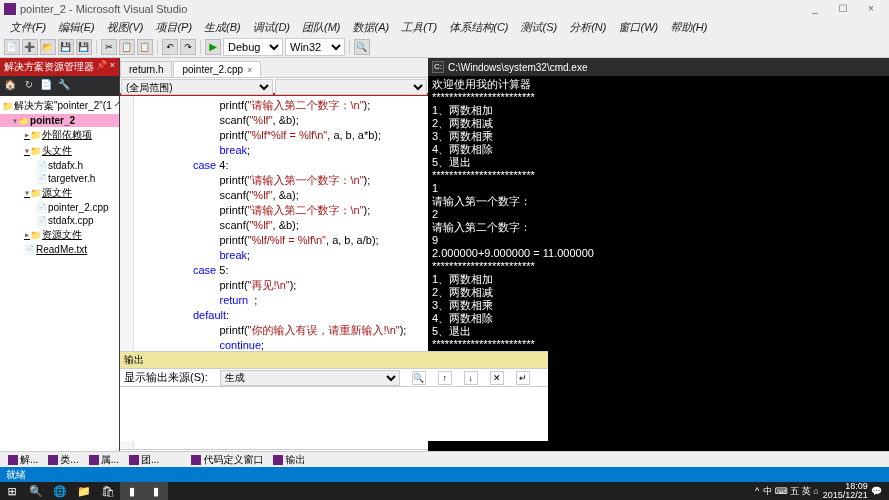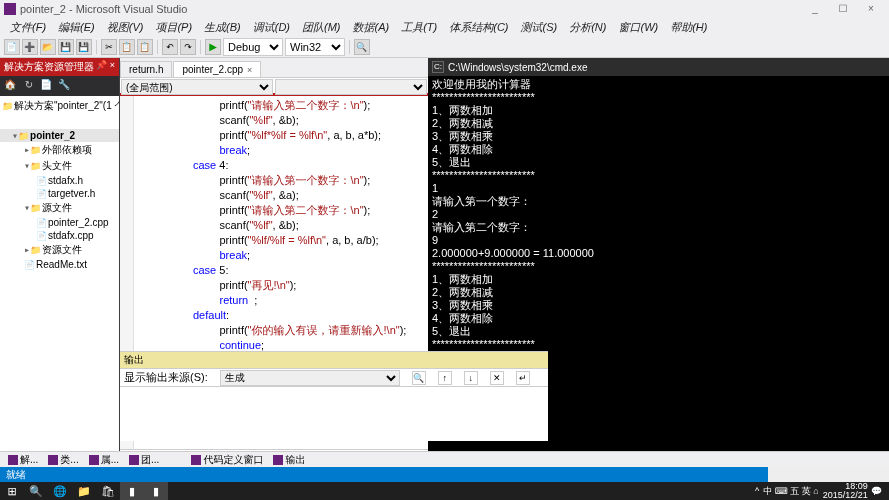--- a/index.html
+++ b/index.html
@@ -23,23 +23,23 @@
   .mainrow { display: flex; height: 405px; }
   
   .solpanel { width: 120px; background: #252526; color: #ccc; display: flex; flex-direction: column; border-right: 1px solid #3e3e42; }
   .solpanel .header { background: #b91c1c; color: #fff; padding: 2px 4px; font-size: 10px; display: flex; justify-content: space-between; }
   .solpanel .pin { font-size: 9px; }
   .solpanel .toolbar2 { background: #2d2d30; height: 20px; display: flex; align-items: center; padding: 0 4px; gap: 4px; }
   .solpanel .toolbar2 span { width: 14px; height: 14px; font-size: 10px; color: #ccc; text-align: center; }
   .solpanel .tree { background: #fff; color: #000; flex: 1; padding: 2px 0; font-size: 10px; overflow: hidden; }
   .solpanel .tree .item { padding: 1px 2px; white-space: nowrap; }
   .solpanel .tree .ind1 { padding-left: 12px; }
-  .solpanel .tree .ind2 { padding-left: 24px; }
+  .solpanel .tree .ind2 { padding-left: 24px; text-decoration: underline; }
   .solpanel .tree .ind3 { padding-left: 36px; }
-  .solpanel .tree .sel { background: #e5e5e5; margin-top: 15px; }
+  .solpanel .tree .sel { background: #f9a8d4; }
   .solpanel .tree .ficon { display: inline-block; width: 12px; font-size: 9px; }
   .solpanel .tree .exp { color: #666; font-family: monospace; }
   
   .center { width: 308px; display: flex; flex-direction: column; background: #fff; }
   .tabbar { height: 20px; background: #efeff2; display: flex; align-items: flex-end; border-bottom: 1px solid #ccc; }
   .tabbar .tab { padding: 2px 8px; font-size: 10px; background: #efeff2; border: 1px solid #ccc; border-bottom: none; margin-right: 1px; display: flex; align-items: center; gap: 4px; }
   .tabbar .tab.active { background: #fff; }
   .tabbar .close { font-size: 9px; color: #666; }
   .scopebar { height: 18px; border-bottom: 3px solid #b91c1c; display: flex; }
   .scopebar select { flex: 1; height: 16px; font-size: 10px; border: 1px solid #ccc; margin: 1px; }
@@ -59,21 +59,21 @@
   .outputpanel .tab { background: #eee5a0; padding: 1px 4px; font-size: 10px; border-bottom: 1px solid #ccc; }
   .outputpanel .bar { height: 18px; display: flex; align-items: center; padding: 0 4px; gap: 12px; border-bottom: 1px solid #ccc; }
   .outputpanel .bar select { height: 16px; font-size: 10px; flex: 1; max-width: 180px; border: 1px solid #ccc; }
   .outputpanel .bar .btn { width: 14px; height: 14px; border: 1px solid #ccc; font-size: 9px; text-align: center; line-height: 12px; }
   .outputpanel .body { flex: 1; background: #fff; }
   
   .bottomtabs { height: 16px; background: #efeff2; display: flex; align-items: center; padding: 0 4px; gap: 2px; font-size: 10px; border-top: 1px solid #ccc; position: absolute; left: 0; top: 451px; width: 889px; }
   .bottomtabs .bt { padding: 1px 4px; display: flex; align-items: center; gap: 2px; }
   .bottomtabs .bt .ic { width: 10px; height: 10px; background: #68217a; }
   
-  .statusbar { height: 15px; background: #007acc; color: #fff; position: absolute; left: 0; top: 467px; width: 768px; display: flex; align-items: center; padding: 0 6px; font-size: 10px; }
+  .statusbar { height: 15px; background: #007acc; color: #fff; position: absolute; left: 0; top: 467px; width: 889px; display: flex; align-items: center; padding: 0 6px; font-size: 10px; }
   
   .taskbar { height: 18px; background: #1f1f1f; position: absolute; left: 0; top: 482px; width: 889px; display: flex; align-items: center; }
   .taskbar .tbtn2 { width: 24px; height: 18px; text-align: center; line-height: 18px; color: #fff; font-size: 11px; }
   .taskbar .tbtn2.active { background: #444; }
   .taskbar .tray { margin-left: auto; display: flex; align-items: center; gap: 4px; padding-right: 6px; color: #fff; font-size: 9px; }
   .taskbar .clock { text-align: right; line-height: 9px; font-size: 9px; }
 </style>
 </head>
 <body>
 

